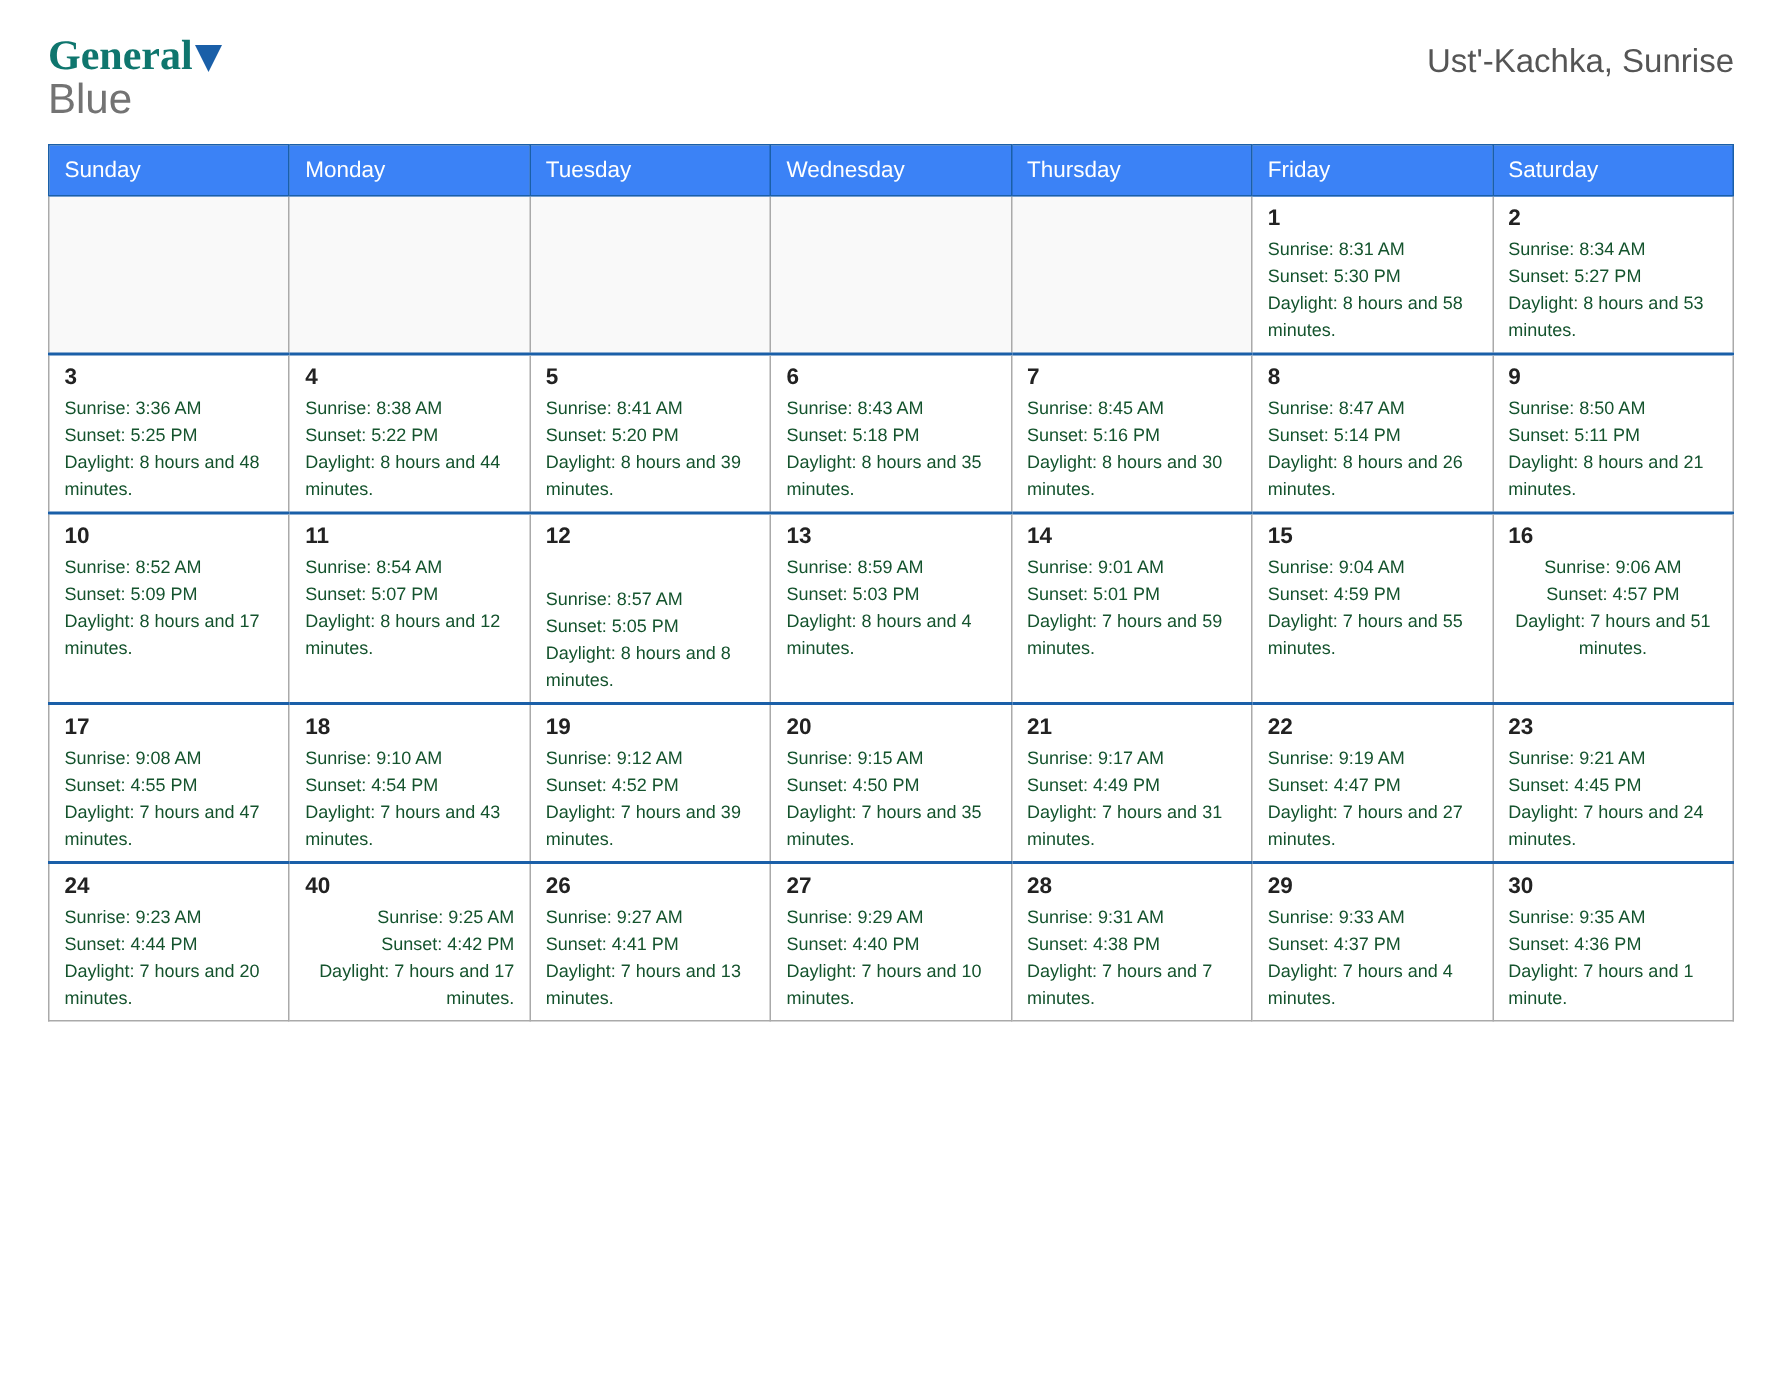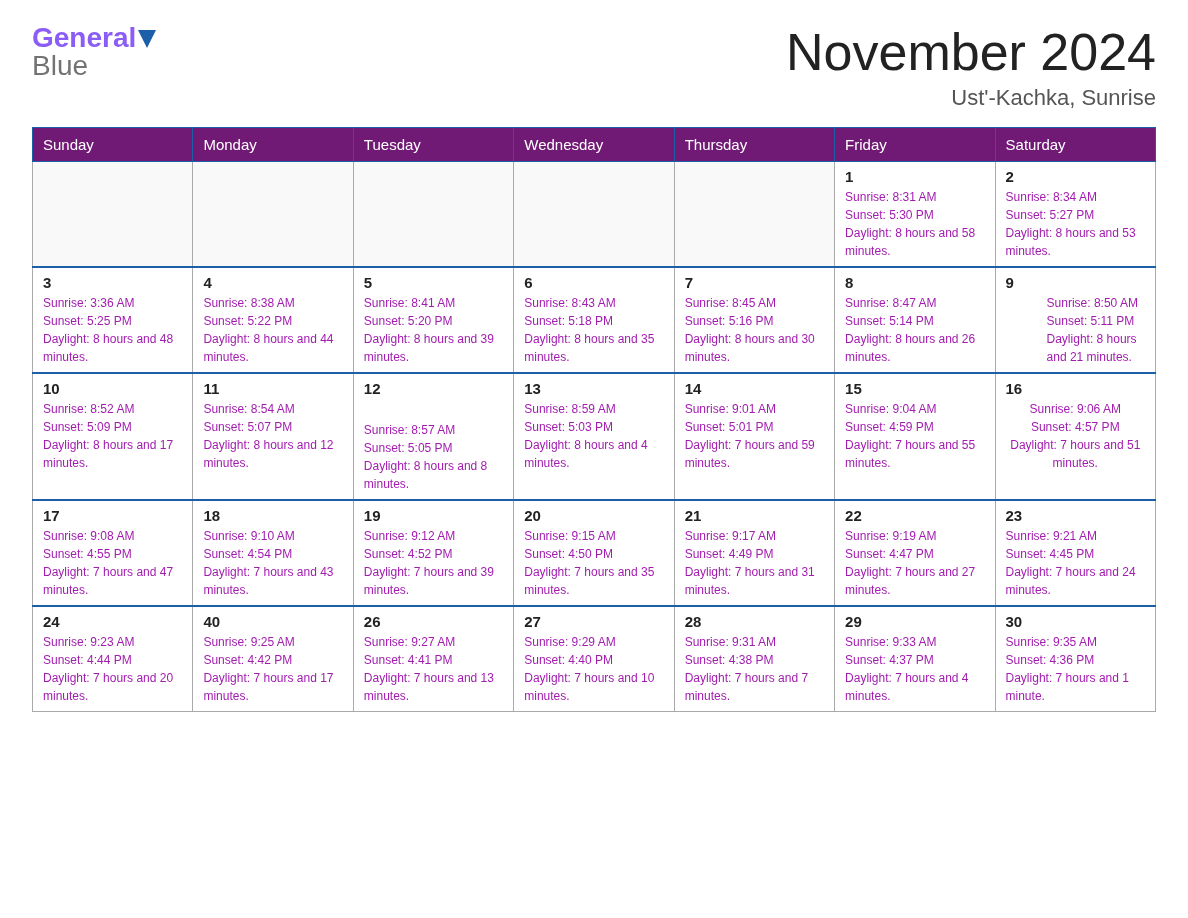--- a/index.html
+++ b/index.html
@@ -16,22 +16,23 @@
       margin-bottom: 16px;
     }
     .logo {
       display: flex;
       flex-direction: column;
       align-items: flex-start;
     }
     .logo-general {
       font-size: 28px;
       font-weight: bold;
-      color: #8b5cf6;
+      color: #0f766e;
       line-height: 1;
+      font-family: Liberation Serif, serif;
     }
     .logo-blue {
       font-size: 28px;
       font-weight: normal;
       color: #737373;
       line-height: 1;
       display: flex;
       align-items: center;
     }
     .title-block {
@@ -47,21 +48,21 @@
       font-size: 22px;
       color: #555;
       margin-top: 4px;
     }
     .calendar {
       width: 100%;
       border-collapse: collapse;
       border: 1px solid #999;
     }
     .calendar th {
-      background: #701a75;
+      background: #3b82f6;
       color: #fff;
       font-size: 15px;
       font-weight: normal;
       padding: 8px 10px;
       text-align: left;
       border: 1px solid #1a5fa8;
     }
     .calendar td {
       vertical-align: top;
       border: 1px solid #aaa;
@@ -73,21 +74,21 @@
     }
     .day-num {
       font-size: 15px;
       font-weight: bold;
       color: #222;
       margin-bottom: 3px;
       display: block;
     }
     .day-info {
       font-size: 12px;
-      color: #a21caf;
+      color: #14532d;
       line-height: 1.5;
     }
     .empty-cell {
       background: #f9f9f9;
     }
     .row-separator td {
       border-top: 2px solid #1a5fa8;
     }
   </style>
 </head>
@@ -98,21 +99,20 @@
     <div style="display:flex; align-items:center;">
       <span class="logo-general">General</span>
 
       <svg width="18" height="18" viewBox="0 0 18 18" style="margin-left:2px; margin-top:2px;">
         <polygon points="0,0 18,0 9,18" fill="#1a5fa8"></polygon>
       </svg>
     </div>
     <span class="logo-blue">Blue</span>
   </div>
   <div class="title-block">
-    <div class="month-title">November 2024</div>
     <div class="location">Ust'-Kachka, Sunrise</div>
   </div>
 </div>
 
 <table class="calendar">
   <thead>
     <tr>
     <th>Sunday</th>
         <th>Monday</th>
         <th>Tuesday</th>
@@ -174,21 +174,21 @@
 Daylight: 8 hours and 30 minutes.</div>
         </td>
         <td>
           <span class="day-num">8</span>
           <div class="day-info" style="white-space: pre-line;">Sunrise: 8:47 AM
 Sunset: 5:14 PM
 Daylight: 8 hours and 26 minutes.</div>
         </td>
         <td>
           <span class="day-num">9</span>
-          <div class="day-info" style="white-space: pre-line; margin-left: 41px;">Sunrise: 8:50 AM
+          <div class="day-info" style="white-space: pre-line;">Sunrise: 8:50 AM
 Sunset: 5:11 PM
 Daylight: 8 hours and 21 minutes.</div>
         </td>
       </tr>
       <tr class="row-separator">
         <td>
           <span class="day-num">10</span>
           <div class="day-info" style="white-space: pre-line;">Sunrise: 8:52 AM
 Sunset: 5:09 PM
 Daylight: 8 hours and 17 minutes.</div>
@@ -276,21 +276,21 @@
       </tr>
       <tr class="row-separator">
         <td>
           <span class="day-num">24</span>
           <div class="day-info" style="white-space: pre-line;">Sunrise: 9:23 AM
 Sunset: 4:44 PM
 Daylight: 7 hours and 20 minutes.</div>
         </td>
         <td>
           <span class="day-num">40</span>
-          <div class="day-info" style="white-space: pre-line;">Sunrise: 9:25 AM
+          <div class="day-info" style="white-space: pre-line; text-align: right;">Sunrise: 9:25 AM
 Sunset: 4:42 PM
 Daylight: 7 hours and 17 minutes.</div>
         </td>
         <td>
           <span class="day-num">26</span>
           <div class="day-info" style="white-space: pre-line;">Sunrise: 9:27 AM
 Sunset: 4:41 PM
 Daylight: 7 hours and 13 minutes.</div>
         </td>
         <td>

